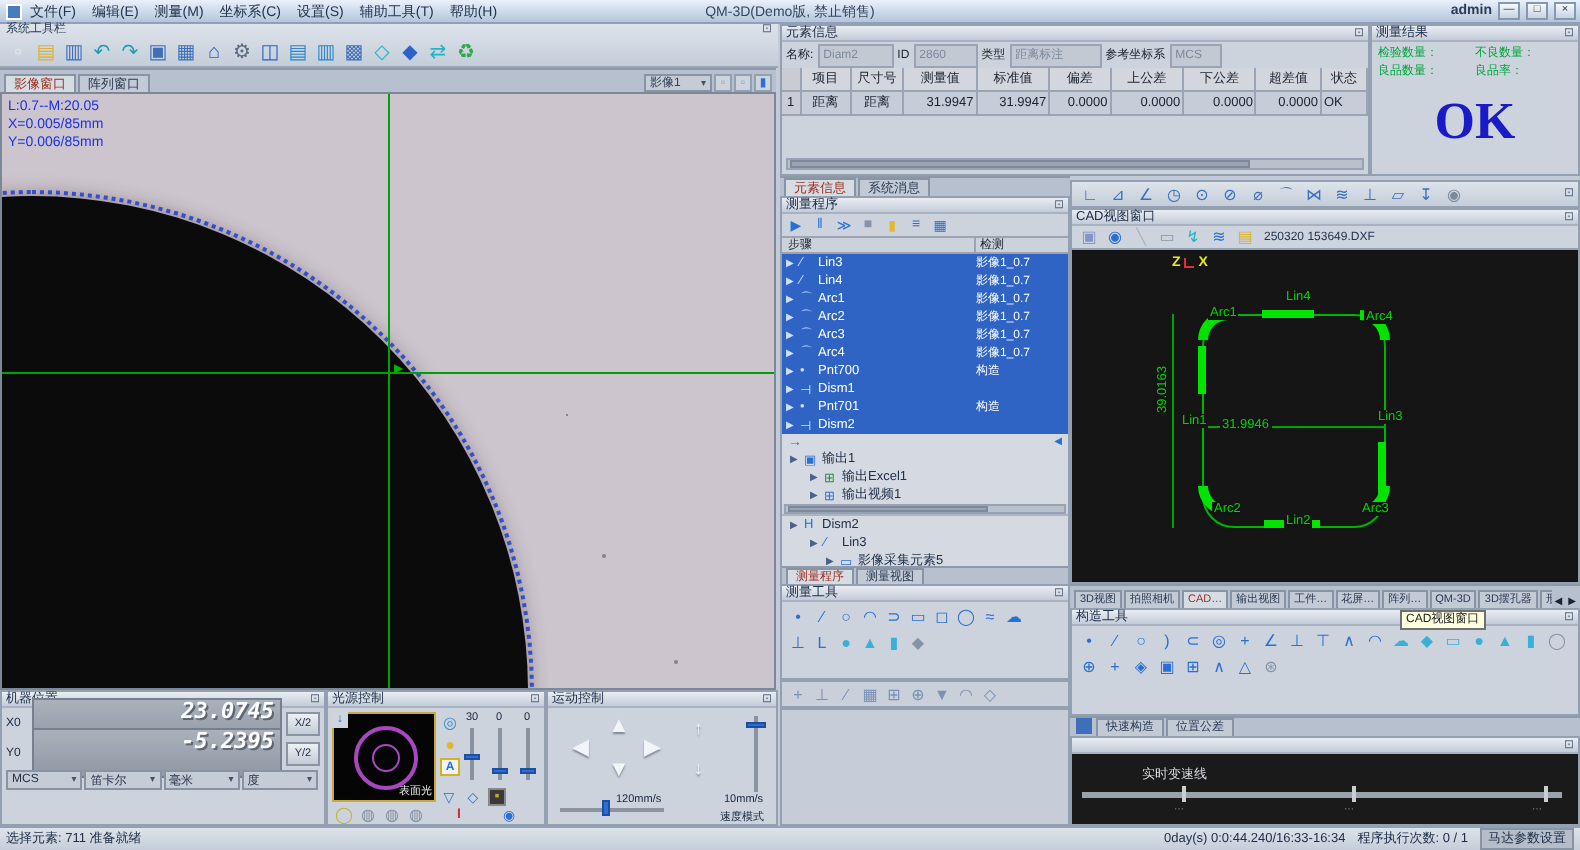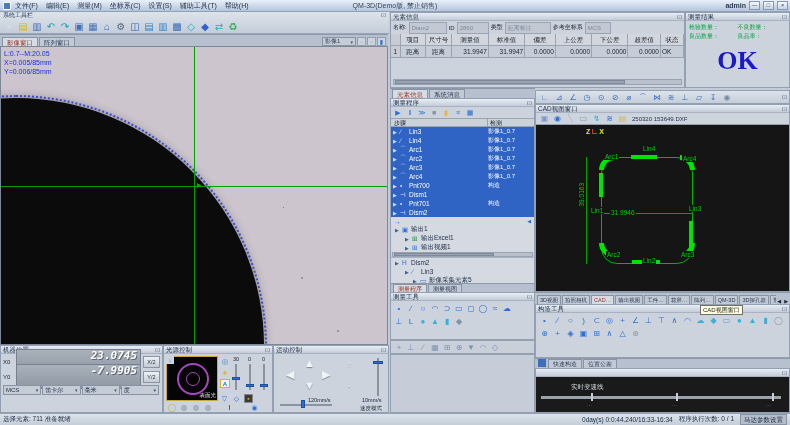--- a/index.html
+++ b/index.html
@@ -557,21 +557,21 @@
   </div>
   <div>
 
   <div class="axisrow">
         <span class="axlabel">X0</span>
         <span class="axval">23.0745</span>
         <span class="axbtn">X/2</span>
       </div>
       <div class="axisrow">
         <span class="axlabel">Y0</span>
-        <span class="axval">-7.9905</span>
+        <span class="axval">-5.2395</span>
         <span class="axbtn">Y/2</span>
       </div>
     </div>
   <div style="display:flex;padding:1px 2px;">
 
   <span class="ddchip">
         <span>MCS</span>
         <span class="dda">▾</span>
       </span>
       <span class="ddchip">

